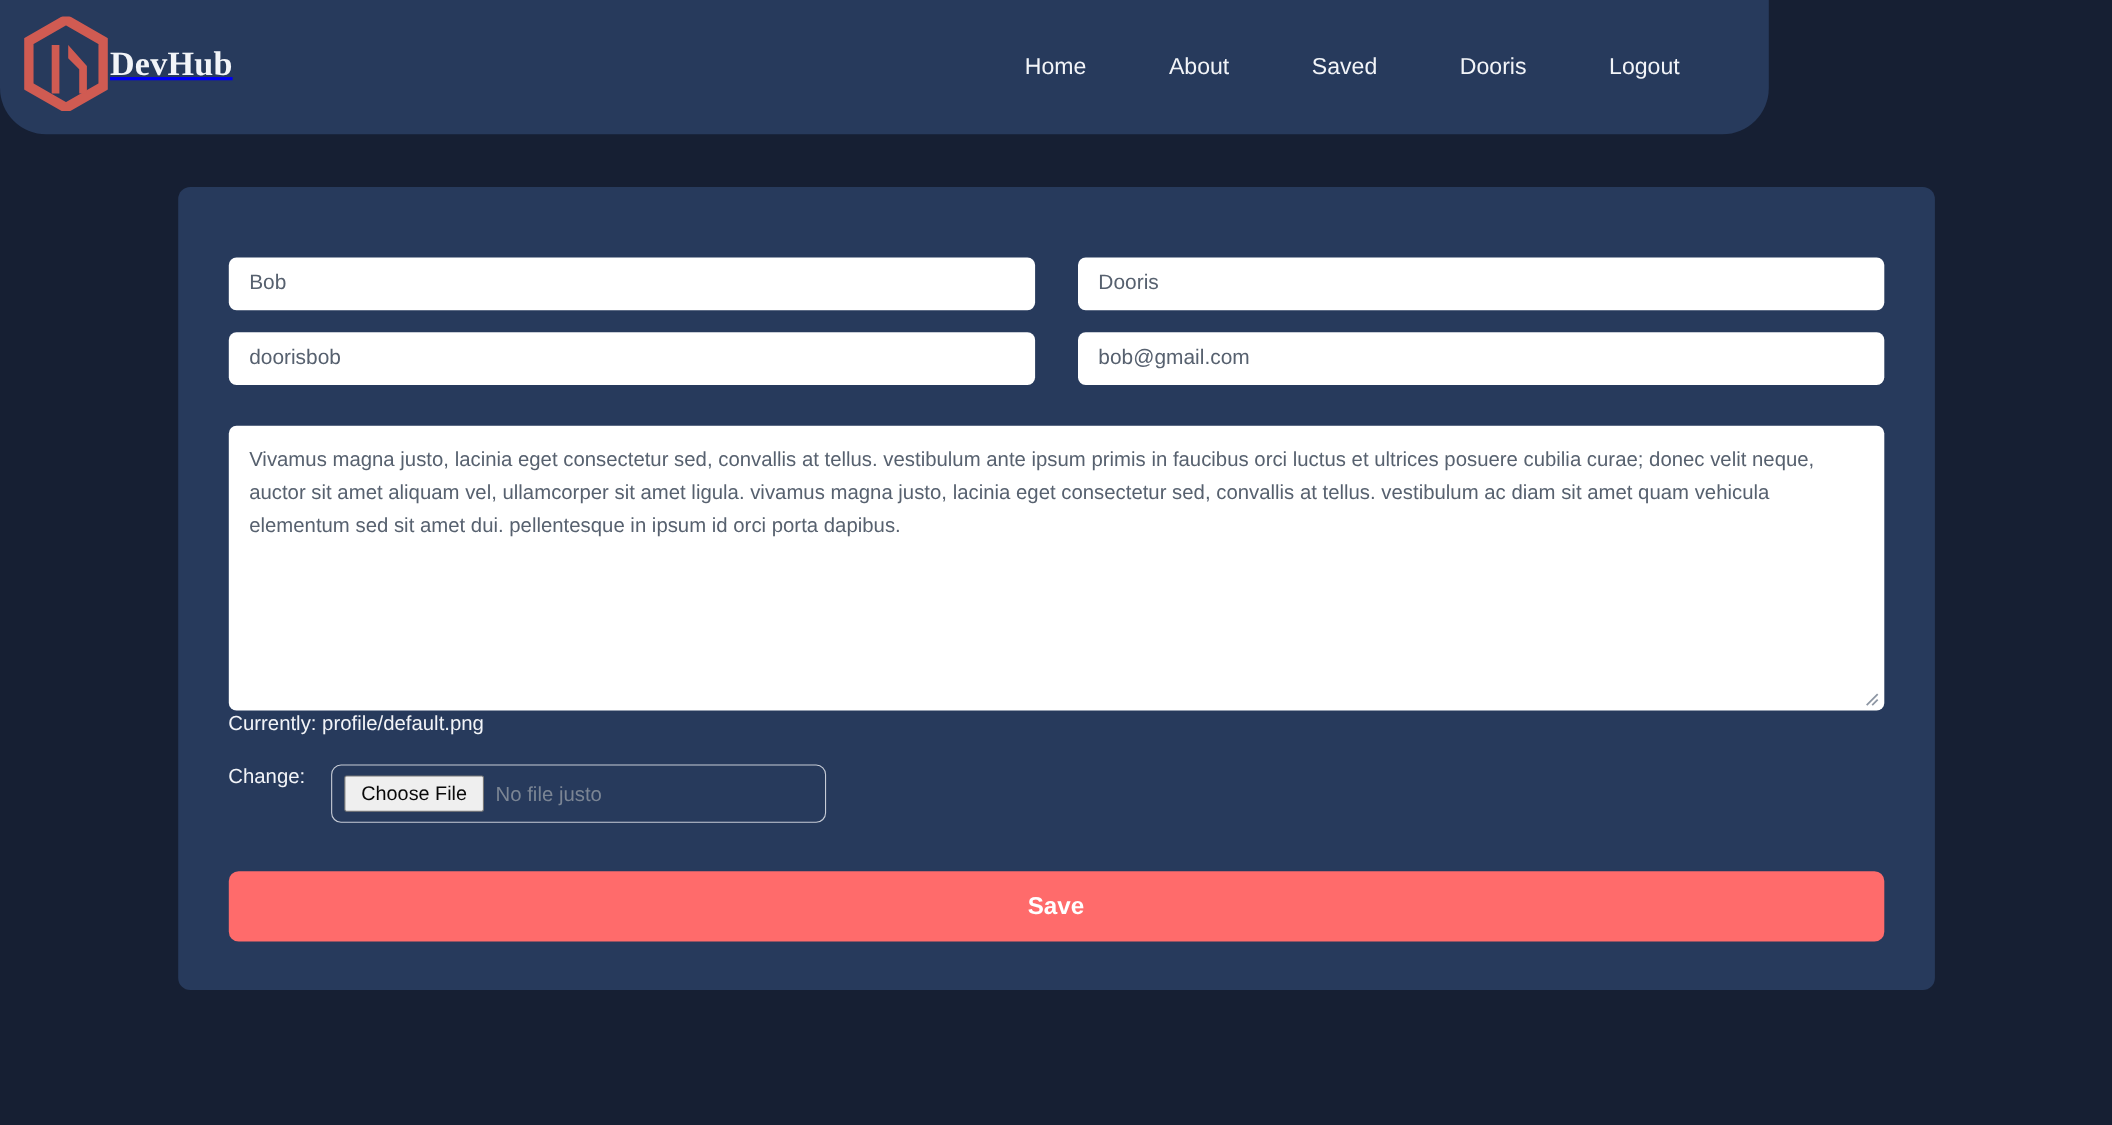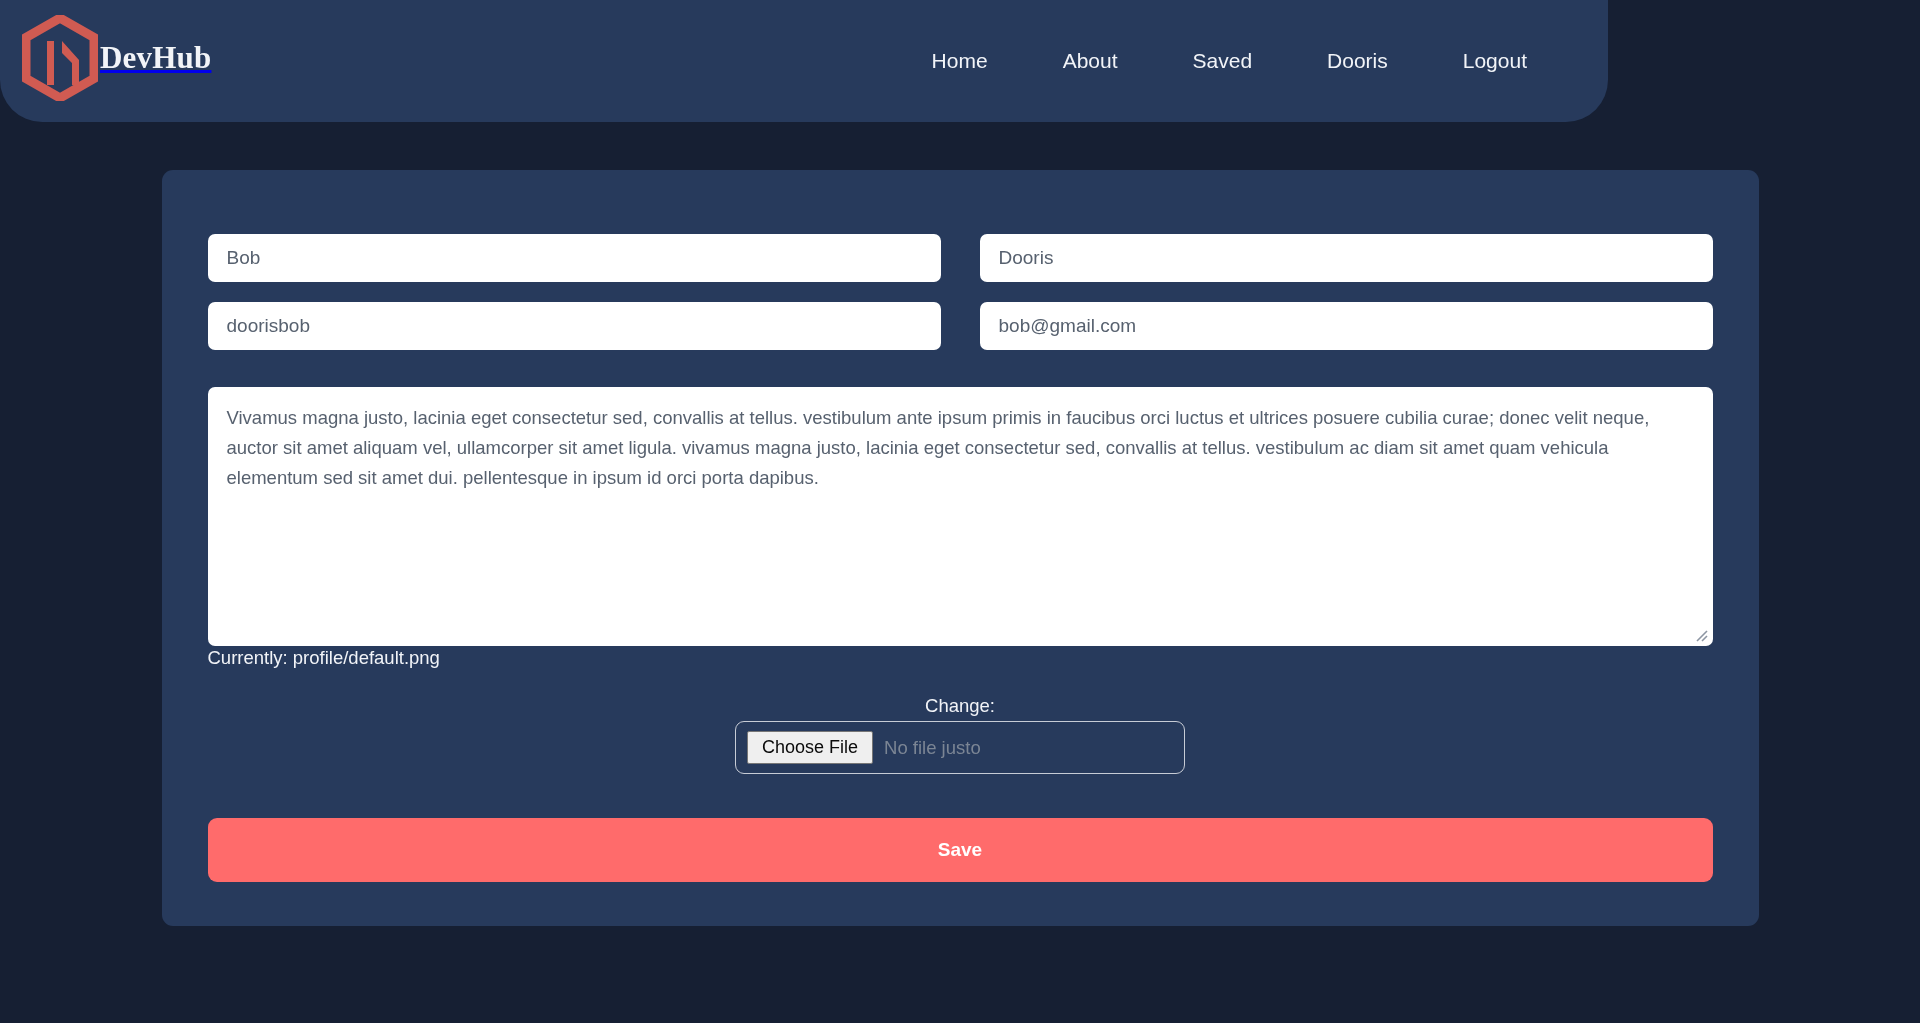--- a/index.html
+++ b/index.html
@@ -141,24 +141,23 @@
 
   
   .currently-line {
     color: #f2f4f8;
     font-size: 18.5px;
     line-height: 1.3;
   }
 
   .change-row {
     display: flex;
-    align-items: center;
-    gap: 4px;
+    align-items: flex-start;
+    gap: 24px;
     margin-top: 25px;
-    flex-direction: column;
   }
 
   .change-label {
     color: #f2f4f8;
     font-size: 18.5px;
   }
 
   .file-field {
     display: flex;
     align-items: center;
@@ -190,21 +189,21 @@
   .save-btn {
     display: block;
     width: 100%;
     height: 64px;
     margin-top: 44px;
     background: #ff6b6b;
     border: none;
     border-radius: 9px;
     color: #ffffff;
     font-family: "Liberation Sans", sans-serif;
-    font-size: 19px;
+    font-size: 22px;
     font-weight: bold;
     cursor: pointer;
   }
 </style>
 </head>
 <body>
 
 <nav class="navbar">
 
   <a class="brand" href="#">

